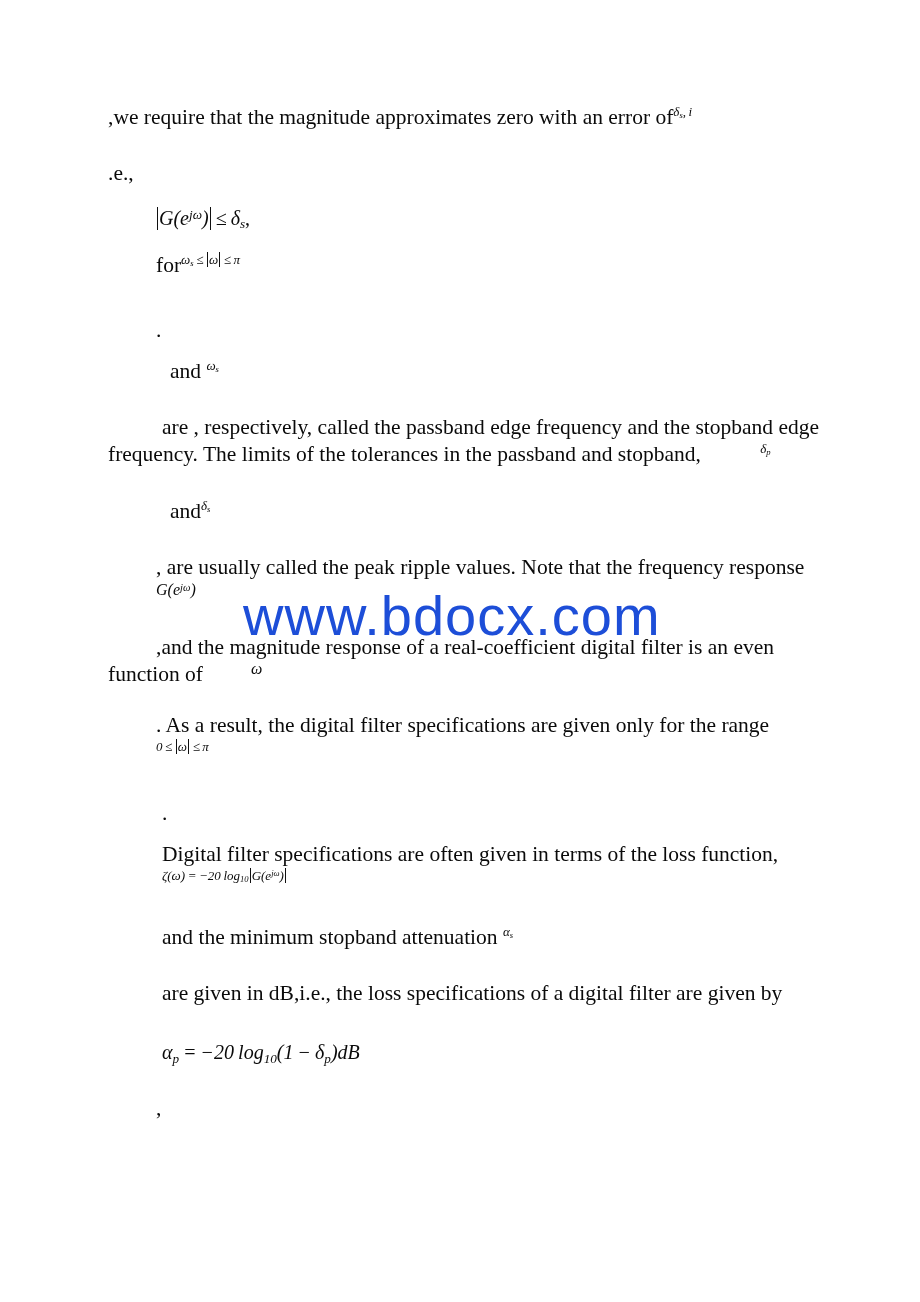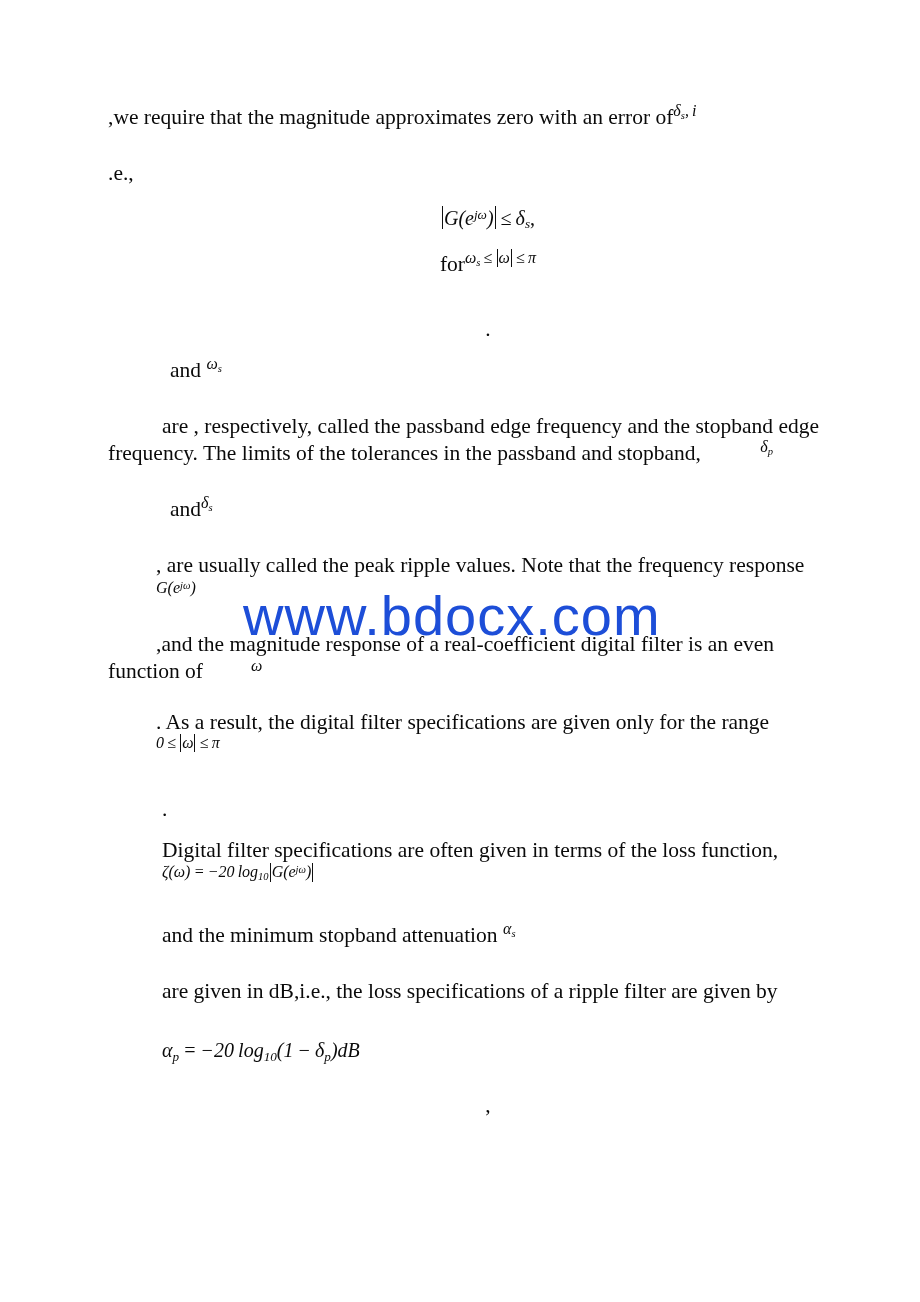--- a/index.html
+++ b/index.html
@@ -46,34 +46,34 @@
     line-height: 27px;
     margin: 0;
   }
 
   
   .blk   { margin-bottom: 23px; }
   .blk-s { margin-bottom: 14px; }
   .blk-l { margin-bottom: 32px; }
   .blk-xl{ margin-bottom: 23px; }
 
-  .ind  { padding-left: 48px; text-align: center; }
+  .ind  { padding-left: 48px; }
   .ind2 { padding-left: 54px; }
   .ind3 { padding-left: 62px; }
 
   
   .math {
     font-family: "Liberation Serif", "DejaVu Serif", serif;
     font-style: italic;
     white-space: nowrap;
     display: inline-block;
   }
   
   .math-sup {
-    font-size: 16px;
+    font-size: 13px;
     position: relative;
     top: -8px;
   }
   .math-sup-sm {
     font-size: 16px;
     position: relative;
     top: -7px;
   }
   .math-disp {
     font-size: 20px;
@@ -130,20 +130,20 @@
 
     <p class="para blk-l" style="text-indent:48px"><span>. As a result, the digital filter specifications are given only for the range</span><span class="math math-sup">0 ≤ <span class="bar"></span>ω<span class="bar"></span> ≤ π</span></p>
 
     <p class="para blk-s ind2"><span>.</span></p>
 
     <p class="para blk" style="text-indent:54px"><span>Digital filter specifications are often given in terms of the loss function,</span>&nbsp;<span class="math math-sup">ζ(ω) = −20 log<sub>10</sub><span class="bar"></span>G(e<sup>jω</sup>)<span class="bar"></span></span></p>
 
 
     <p class="para blk ind2"><span>and the minimum stopband attenuation</span>&nbsp;<span class="math math-sup">α<sub>s</sub></span></p>
 
-    <p class="para blk-l" style="text-indent:54px"><span>are given in dB,i.e., the loss specifications of a ripple filter are given by</span></p>
+    <p class="para blk-l" style="text-indent:54px"><span>are given in dB,i.e., the loss specifications of a digital filter are given by</span></p>
 
     <p class="para blk-xl ind2"><span class="math math-disp">α<sub>p</sub> = −20 log<sub>10</sub>(1 − δ<sub>p</sub>)dB</span></p>
 
     <p class="para ind"><span>,</span></p>
 
   </div>
 </div>
 
 </body></html>

